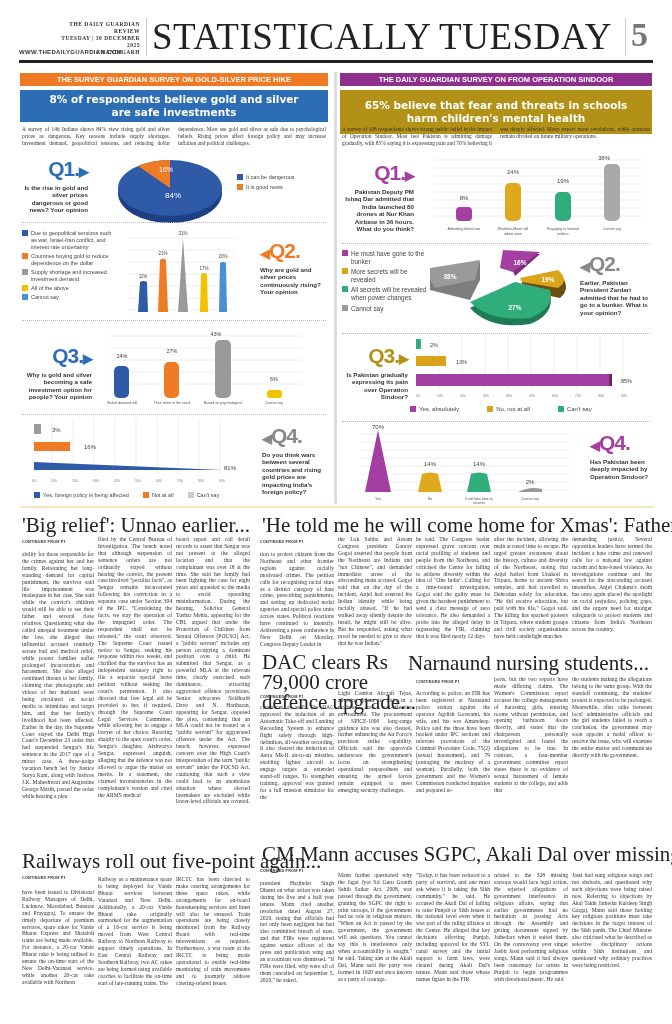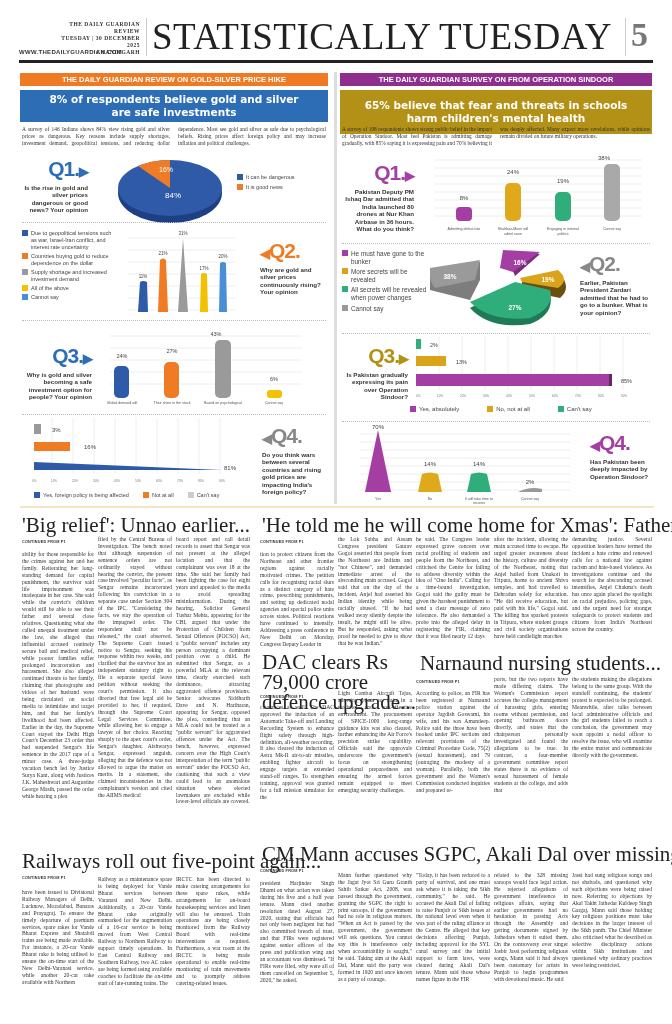--- a/index.html
+++ b/index.html
@@ -29,21 +29,21 @@
   <div>TUESDAY | 30 DECEMBER 2025</div>
   <div>CHANDIGARH</div>
 </div>
 <div class="abs mast-url" style="left:19px;top:49px;">WWW.THEDAILYGUARDIAN.COM</div>
 <div class="abs" style="left:146px;top:18px;width:1px;height:38px;background:#ccc"></div>
 <div class="abs mast-title" style="left:152px;top:17px;">STATISTICALLY TUESDAY</div>
 <div class="abs" style="left:625px;top:18px;width:1px;height:38px;background:#ccc"></div>
 <div class="abs mast-page" style="left:631px;top:16px;">5</div>
 <div class="abs" style="left:19px;top:60px;width:634px;height:3px;background:#222"></div>
 
-<div class="abs sect-bar" style="left:20px;top:73px;width:308px;background:#f07a24">THE DAILY GUARDIAN REVIEW ON GOLD-SILVER PRICE HIKE</div>
+<div class="abs sect-bar" style="left:20px;top:73px;width:308px;background:#f07a24">THE SURVEY GUARDIAN SURVEY ON GOLD-SILVER PRICE HIKE</div>
 <div class="abs headline-box" style="left:20px;top:90px;width:308px;height:32px;background:#2d6db5">
   <span>8% of respondents believe gold and silver are safe investments</span>
 </div>
 <div class="abs intro" style="left:22px;top:126px;width:304px;height:22px">A survey of 146 Indians shows 84% view rising gold and silver prices as dangerous. Key reasons include supply shortages, investment demand, geopolitical tensions, and reducing dollar dependence. Most see gold and silver as safe due to psychological beliefs. Rising prices affect foreign policy and may increase inflation and political challenges.</div>
 
 <div class="abs" style="left:22px;top:158px;width:66px;text-align:right">
   <div class="qnum" style="color:#2d6db5"><span>Q1.</span><span style="font-size:13px">▶</span></div>
   <div class="qtext" style="margin-top:2px">Is the rise in gold and silver prices dangerous or good news? Your opinion</div>
 </div>
 <div class="abs" style="left:115px;top:158px;width:110px;height:70px">
@@ -378,21 +378,21 @@
 <div class="abs col" style="left:338px;top:536px;width:74px;height:113px">the Lok Sabha and Assam Congress president Gaurav Gogoi asserted that people from the Northeast are Indians and "not Chinese", and demanded immediate arrest of the absconding main accused. Gogoi said that on the day of the incident, Anjel had asserted his Indian identity while being racially abused. "If he had walked away silently despite the insult, he might still be alive. But he responded, asking what proof he needed to give to show that he was Indian."</div>
 <div class="abs col" style="left:416px;top:536px;width:74px;height:113px">he said. The Congress leader expressed grave concern over racial profiling of students and people from the Northeast, and criticised the Centre for failing to address diversity within the idea of "One India". Calling for a time-bound investigation, Gogoi said the guilty must be given the harshest punishment to send a clear message of zero tolerance. He also demanded a probe into the alleged delay in registering the FIR, claiming that it was filed nearly 12 days</div>
 <div class="abs col" style="left:494px;top:536px;width:74px;height:113px">after the incident, allowing the main accused time to escape. He urged greater awareness about the history, culture and diversity of the Northeast, noting that Anjel hailed from Unakoti in Tripura, home to ancient Shiva temples, and had travelled to Dehradun solely for education. "He did receive education, but paid with his life," Gogoi said. The killing has sparked protests in Tripura, where student groups and civil society organisations have held candlelight marches</div>
 <div class="abs col" style="left:572px;top:536px;width:80px;height:113px">demanding justice. Several opposition leaders have termed the incident a hate crime and renewed calls for a national law against racism and hate-based violence. As investigations continue and the search for the absconding accused intensifies, Anjel Chakma's death has once again placed the spotlight on racial prejudice, policing gaps, and the urgent need for stronger safeguards to protect students and citizens from India's Northeast across the country.</div>
 
 <div class="abs art-head" style="left:262px;top:652px;white-space:normal;width:160px;line-height:20px"><span>DAC clears Rs 79,000 crore defence upgrade...</span></div>
 <div class="abs cont" style="left:260px;top:695px">CONTINUED FROM P1</div>
 <div class="abs col" style="left:260px;top:704px;width:74px;height:134px">clearances as well. The DAC approved the induction of an Automatic Take-off and Landing Recording System to enhance flight safety through high-definition, all-weather recording. It also cleared the induction of Astra Mk-II air-to-air missiles, enabling fighter aircraft to engage targets at extended stand-off ranges. To strengthen training, approval was granted for a full mission simulator for the</div>
 <div class="abs col" style="left:338px;top:690px;width:74px;height:148px">Light Combat Aircraft Tejas, allowing pilots to train in a realistic and cost-effective environment. The procurement of SPICE-1000 long-range guidance kits was also cleared, further enhancing the Air Force's precision strike capability. Officials said the approvals underscore the government's focus on strengthening operational preparedness and ensuring the armed forces remain equipped to meet emerging security challenges.</div>
 
-<div class="abs art-head" style="left:420px;top:652px">Narnaund nursing students...</div>
+<div class="abs art-head" style="left:408px;top:652px">Narnaund nursing students...</div>
 <div class="abs cont" style="left:416px;top:680px">CONTINUED FROM P1</div>
 <div class="abs col" style="left:416px;top:690px;width:74px;height:148px">According to police, an FIR has been registered at Narnaund police station against the operator Jagdish Goswami, his wife, and his son Amandeep. Police said the three have been booked under IPC sections and relevant provisions of the Criminal Procedure Code, 75(2) (sexual harassment), and 79 (outraging the modesty of a woman). Parallelly, both the government and the Women's Commission conducted inquiries and prepared re-</div>
 <div class="abs col" style="left:494px;top:676px;width:74px;height:162px">ports, but the two reports have made differing claims. The Women's Commission report accuses the college management of harassing girls, entering rooms without permission, and opening bathroom doors directly, and states that the chairperson personally investigated and found the allegations to be true. In contrast, a four-member government committee report states there is no evidence of sexual harassment of female students at the college, and adds that</div>
 <div class="abs col" style="left:572px;top:676px;width:80px;height:162px">the students making the allegations belong to the same group. With the standoff continuing, the students' protest is expected to be prolonged. Meanwhile, after talks between local administrative officials and the girl students failed to reach a conclusion, the government may soon appoint a nodal officer to resolve the issue, who will examine the entire matter and communicate directly with the government.</div>
 
 <div class="abs art-head" style="left:22px;top:850px">Railways roll out five-point again...</div>
 <div class="abs cont" style="left:22px;top:876px">CONTINUED FROM P1</div>
 <div class="abs col" style="left:22px;top:889px;width:72px;height:130px">have been issued to Divisional Railway Managers of Delhi, Lucknow, Moradabad, Banaras and Prayagraj. To ensure the timely departure of premium services, spare rakes for Vande Bharat Express and Shatabdi trains are being made available. For instance, a 20-car Vande Bharat rake is being utilised to ensure the on-time start of the New Delhi-Varanasi service, while another 20-car rake available with Northern</div>
 <div class="abs col" style="left:98px;top:876px;width:74px;height:143px">Railway as a maintenance spare is being deployed for Vande Bharat services between Varanasi and New Delhi. Additionally, a 20-car Vande Bharat rake originally earmarked for the augmentation of a 16-car service is being moved from West Central Railway to Northern Railway to support timely operations. In East Central Railway and Southern Railway, two AC rakes are being formed using available coaches to facilitate the on-time start of late-running trains. The</div>
 <div class="abs col" style="left:176px;top:876px;width:74px;height:143px">IRCTC has been directed to make catering arrangements for these spare rakes, while arrangements for on-board housekeeping services and linen will also be ensured. Train operations are being closely monitored from the Railway Board with real-time interventions as required. Furthermore, a war room at the IRCTC is being made operational to enable real-time monitoring of train movements and to promptly address catering-related issues.</div>

